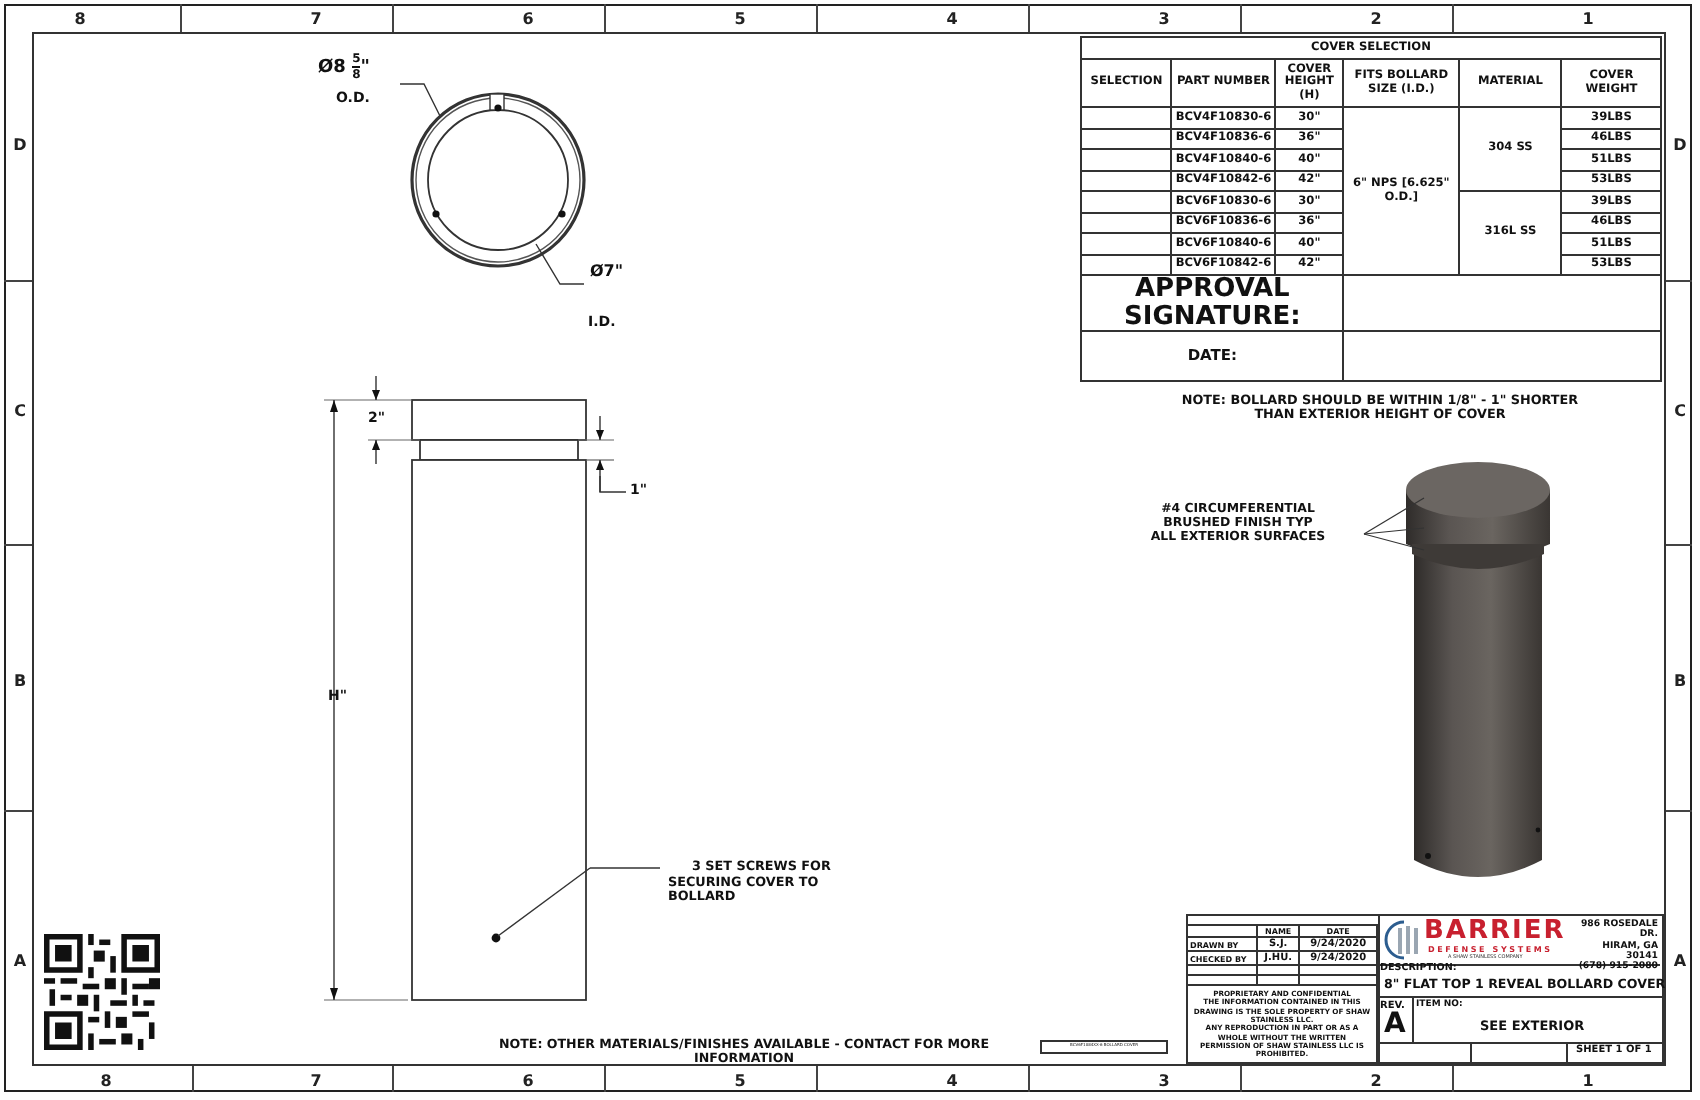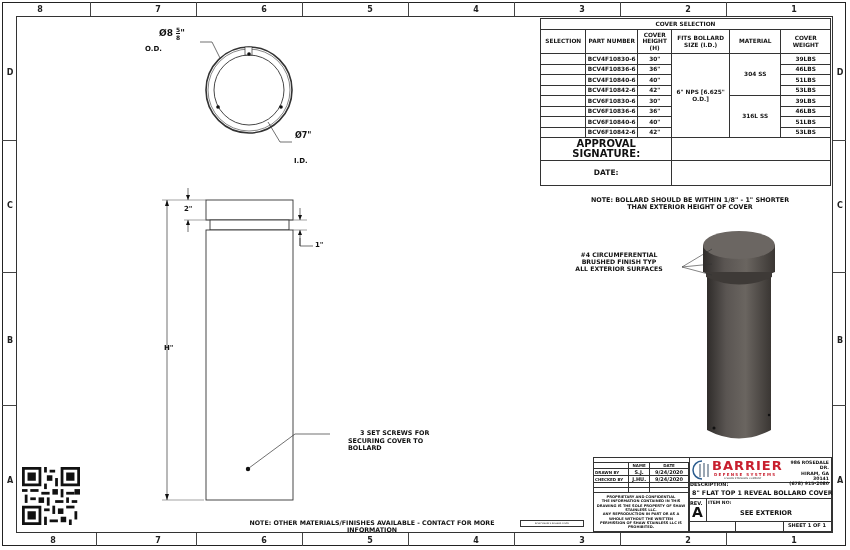--- a/index.html
+++ b/index.html
@@ -84,21 +84,21 @@
   <circle cx="99" cy="39" r="1.8" fill="#111"></circle>
   <circle cx="68" cy="92" r="1.8" fill="#111"></circle>
   <circle cx="131" cy="92" r="1.8" fill="#111"></circle>
   <polyline points="50,27 62,27 70,43" fill="none" stroke="#333" stroke-width="0.7"></polyline>
   <polyline points="118,107 130,127 142,127" fill="none" stroke="#333" stroke-width="0.7"></polyline>
 </svg>
 <div class="abs dim" style="left:159px;top:26px;font-size:9px">
   <span>Ø</span><span>8</span>
   <span style="display:inline-block;vertical-align:middle;text-align:center;font-size:6px;line-height:7px"><span style="display:block;border-bottom:1px solid #111">5</span><span style="display:block">8</span></span><span>"</span>
 </div>
-<div class="abs dim" style="left:145px;top:45px">O.D.</div>
+<div class="abs dim" style="left:168px;top:45px">O.D.</div>
 <div class="abs dim" style="left:295px;top:131px;font-size:8px">Ø7"</div>
 <div class="abs dim" style="left:294px;top:157px">I.D.</div>
 
 <svg class="abs" style="left:150px;top:180px" width="200" height="330">
 
   <rect x="56" y="20" width="87" height="20" fill="#fff" stroke="#333" stroke-width="0.9"></rect>
 
   <rect x="60" y="40" width="79" height="10" fill="#fff" stroke="#333" stroke-width="0.9"></rect>
 
   <rect x="56" y="50" width="87" height="270" fill="#fff" stroke="#333" stroke-width="0.9"></rect>
@@ -123,21 +123,21 @@
   <polygon points="150,50 148,55 152,55" fill="#111"></polygon>
   <polyline points="150,58 150,66 163,66" fill="none" stroke="#333" stroke-width="0.7"></polyline>
 
   <circle cx="98" cy="289" r="2.2" fill="#111"></circle>
   <line x1="99" y1="288" x2="145" y2="254" stroke="#333" stroke-width="0.7"></line>
   <line x1="145" y1="254" x2="180" y2="254" stroke="#333" stroke-width="0.7"></line>
 </svg>
 <div class="abs dim" style="left:184px;top:205px">2"</div>
 <div class="abs dim" style="left:315px;top:241px">1"</div>
 <div class="abs dim" style="left:164px;top:344px">H"</div>
-<div class="abs note" style="left:348px;top:430px;width:110px;text-align:left;line-height:1.2">
+<div class="abs note" style="left:334px;top:430px;width:110px;text-align:left;line-height:1.2">
   <div style="padding-left:12px">3 SET SCREWS FOR</div>
   <div>SECURING COVER TO BOLLARD</div>
 </div>
 
 <table class="sel">
   <tbody>
       <tr style="height:11px">
         <th colspan="6">COVER SELECTION</th>
       </tr>
   <tr style="height:24px">
@@ -193,21 +193,21 @@
     <td>40"</td>
     <td>51LBS</td>
   </tr>
   <tr class="row-h">
     <td></td>
     <td>BCV6F10842-6</td>
     <td>42"</td>
     <td>53LBS</td>
   </tr>
   <tr style="height:23px">
-    <td colspan="3" style="font-size:10px">APPROVAL SIGNATURE:</td>
+    <td colspan="3" style="font-size:13px">APPROVAL SIGNATURE:</td>
     <td colspan="3"></td>
   </tr>
   <tr style="height:25px">
     <td colspan="3" style="font-size:7.5px">DATE:</td>
     <td colspan="3"></td>
   </tr>
 </tbody>
   </table>
 
 <div class="abs note" style="left:545px;top:197px;width:290px">

